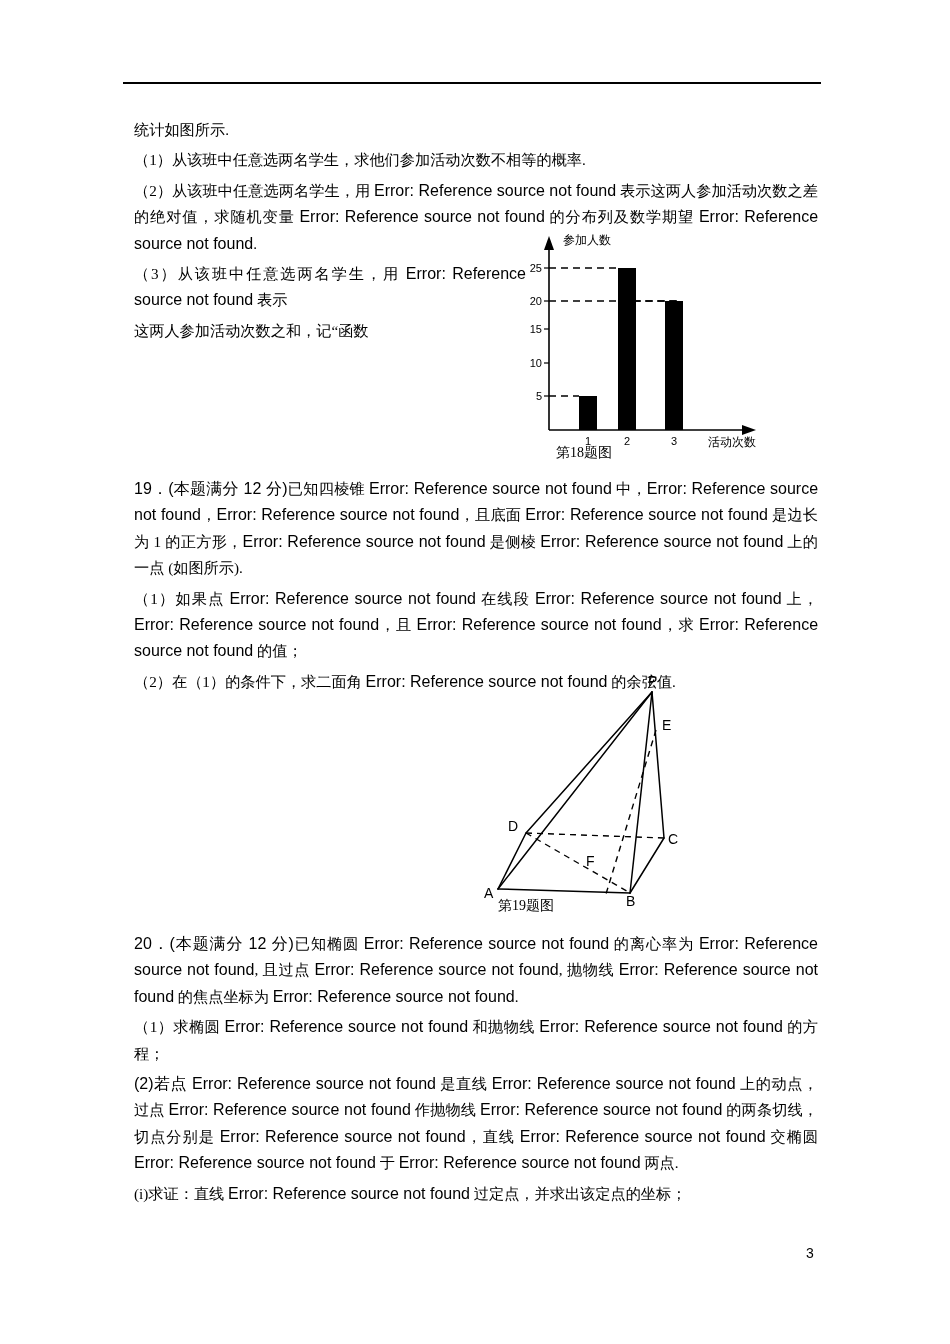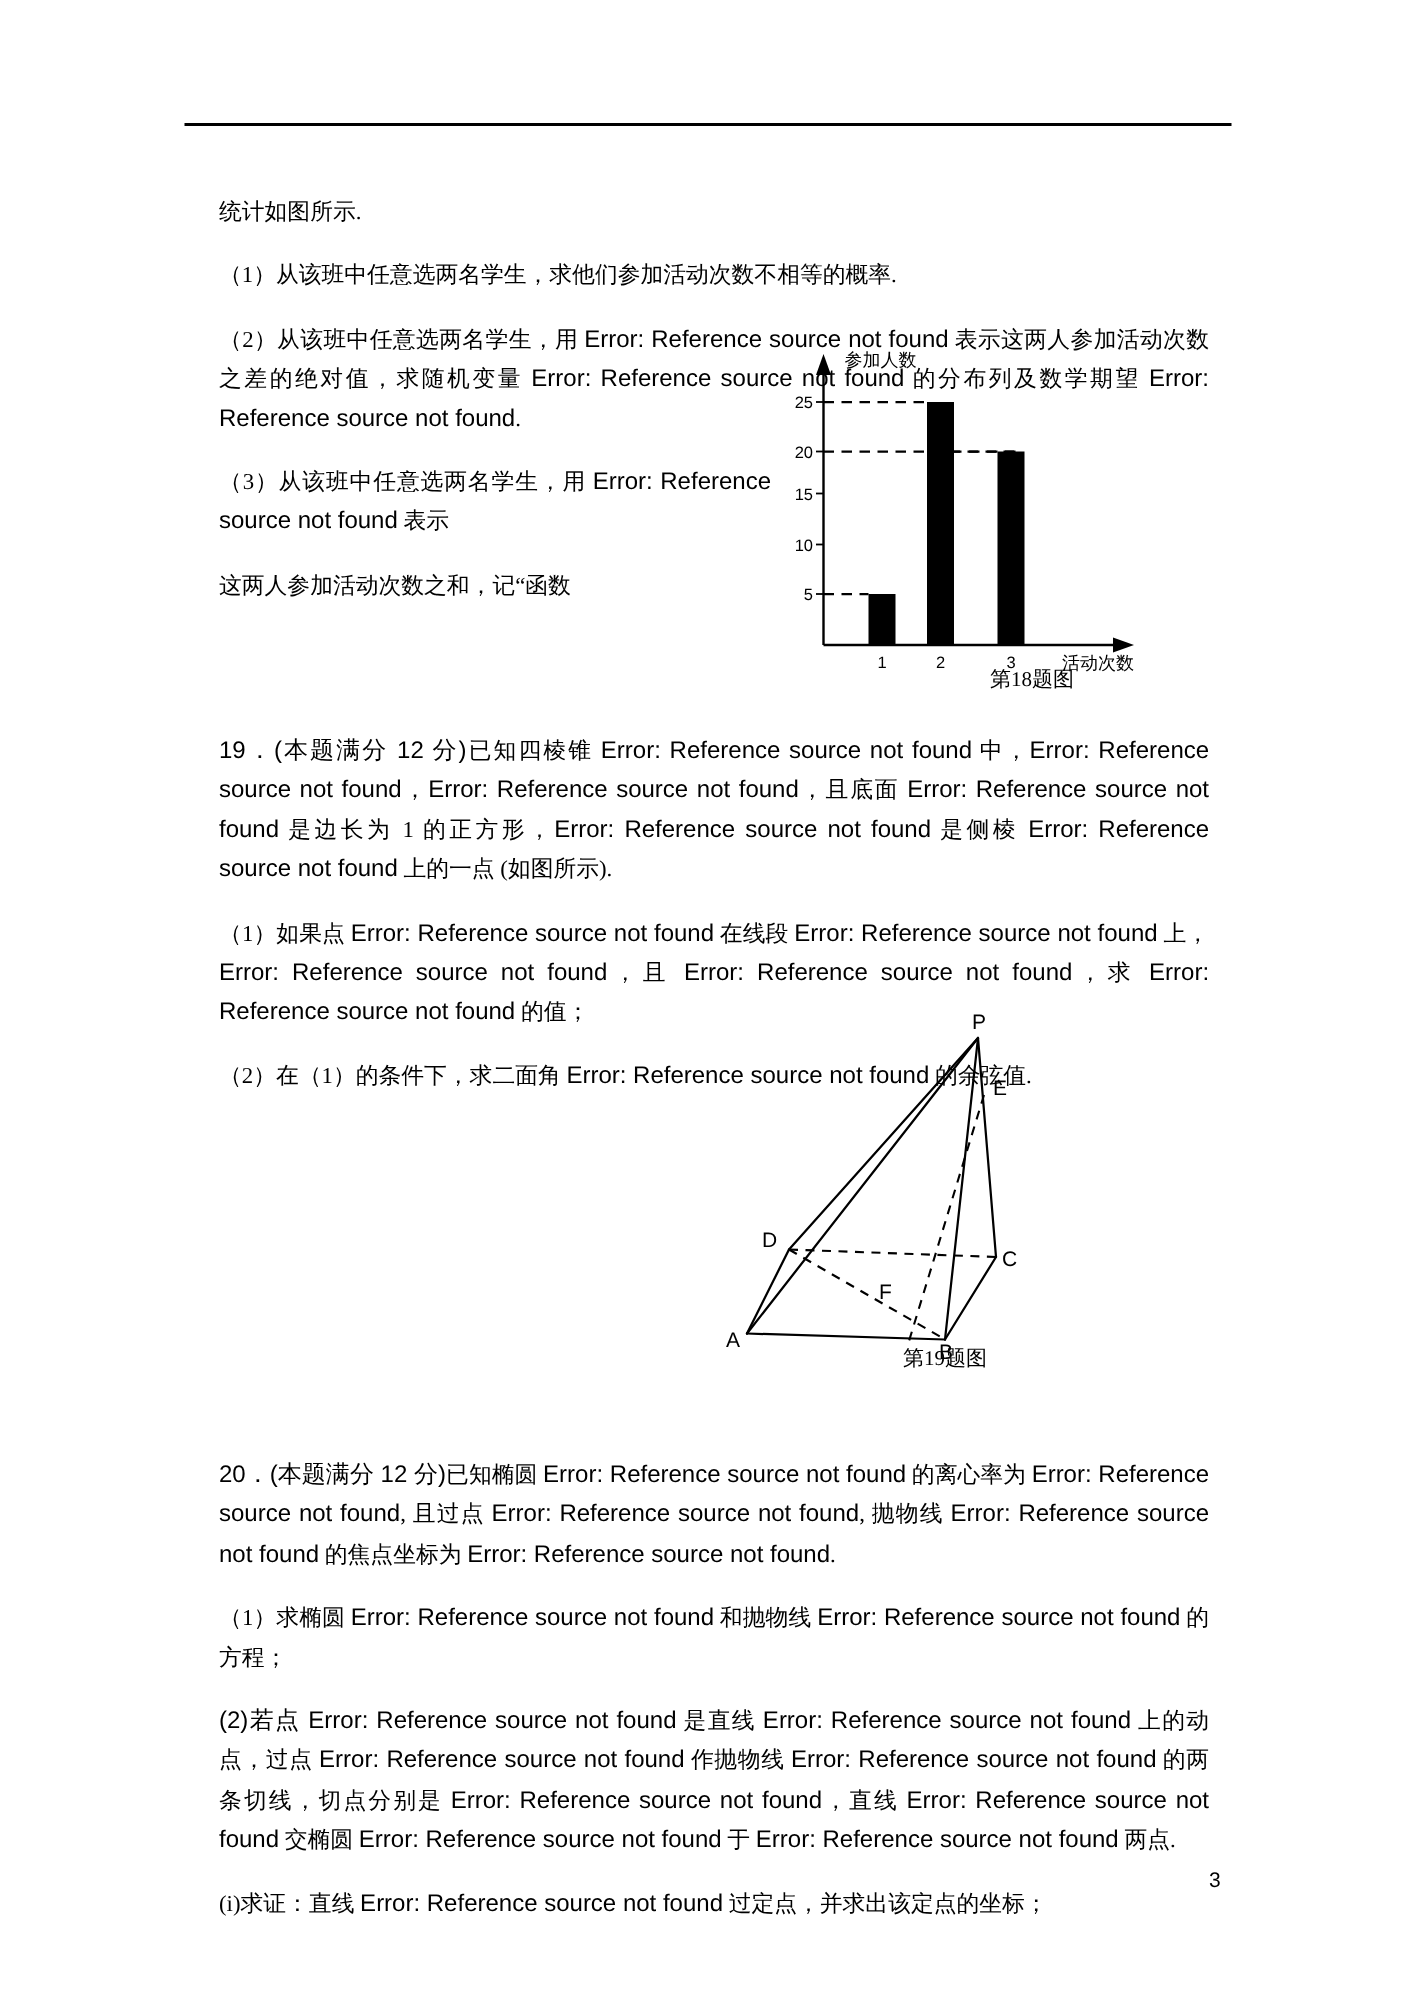--- a/index.html
+++ b/index.html
@@ -34,35 +34,35 @@
   .textcol {
     position: absolute;
     left: 130px;
     top: 113px;
     width: 692px;
     font-size: 15.2px;
     line-height: 26.4px;
     text-align: justify;
     text-justify: inter-ideograph;
   }
-  .p { margin: 16px; }
+  .p { margin: 4px; }
   .narrow { width: 400px; }
 
   
   .fig18 {
     position: absolute;
     left: 530px;
     top: 228px;
     width: 250px;
     height: 230px;
   }
   .fig18 svg { display:block; }
   .figcap {
     position: absolute;
-    text-align: right;
+    text-align: left;
     font-size: 14px;
     color: #000;
     font-family: "Liberation Serif", serif;
   }
   #fig18-caption {
     left: 556px;
     top: 444px;
     width: 160px;
   }
 
@@ -89,21 +89,21 @@
   #fig19-caption {
     left: 498px;
     top: 897px;
     width: 160px;
   }
 
   
   .q20 {
     position: absolute;
     left: 130px;
-    top: 955px;
+    top: 927px;
     width: 692px;
     font-size: 15.2px;
     line-height: 26.4px;
     text-align: justify;
     text-justify: inter-ideograph;
   }
 
   
   .pageno {
     position: absolute;

